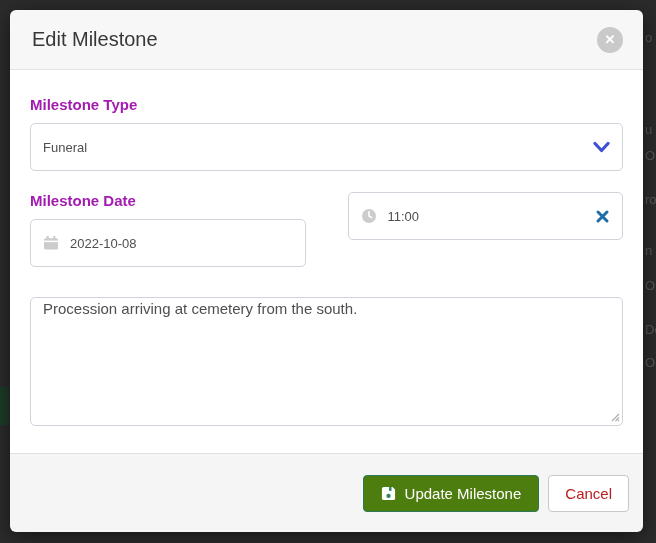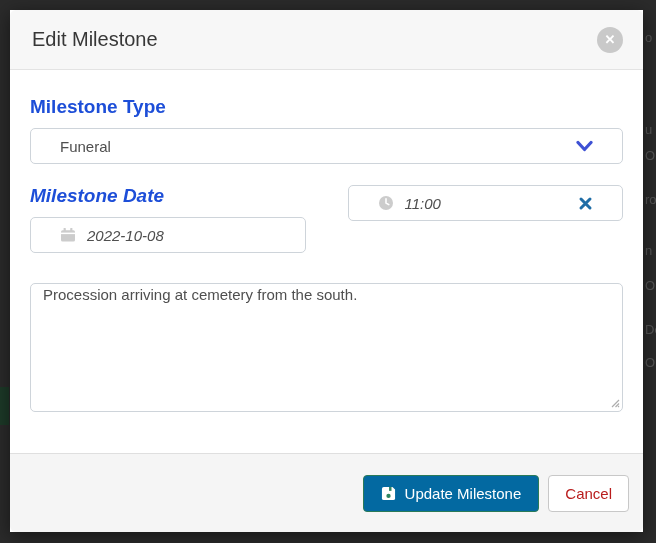--- a/index.html
+++ b/index.html
@@ -25,21 +25,21 @@
   .bg-green-patch {
     position: absolute;
     left: 0; top: 387px; width: 9px; height: 38px;
     background: #1d3a28;
   }
   .modal {
     position: absolute;
     left: 10px; top: 10px;
     width: 633px; height: 522px;
     background: #ffffff;
-    border-radius: 0;
+    border-radius: 10px;
     box-shadow: 0 4px 18px rgba(0,0,0,.5);
     display: flex;
     flex-direction: column;
   }
   .modal-header {
     height: 60px;
     flex: 0 0 60px;
     background: #f7f7f7;
     border-bottom: 1px solid #e3e3e3;
     border-radius: 6px 6px 0 0;
@@ -66,45 +66,44 @@
     cursor: pointer;
     font-family: "Liberation Sans", sans-serif;
   }
   .modal-body {
     flex: 1 1 auto;
     background: #ffffff;
     padding: 26px 20px 0 20px;
   }
   .field-label {
     display: block;
-    font-size: 19px;
+    font-size: 15px;
     font-weight: 700;
-    color: #1d4ed8;
+    color: #a21caf;
     margin-bottom: 10px;
   }
   .select-box, .text-input {
-    height: 36px;
+    height: 48px;
     width: 100%;
     border: 1px solid #ced4da;
     border-radius: 5px;
     background: #fff;
     display: flex;
     align-items: center;
-    padding: 0 29px;
-    font-size: 15px;
+    padding: 0 12px;
+    font-size: 13px;
     color: #4a4a4a;
     cursor: pointer;
   }
   .select-box { justify-content: space-between; margin-bottom: 21px; }
   .form-row {
     display: grid;
     grid-template-columns: 1fr 1fr;
     gap: 42px;
     margin-bottom: 30px;
-    font-style: italic;
   }
   .input-icon { display: inline-flex; margin-right: 11px; flex: 0 0 auto; }
   .input-value { flex: 1 1 auto; color: #4f4f4f; }
   .clear-btn {
     border: none; background: transparent; padding: 0;
     display: inline-flex; cursor: pointer; flex: 0 0 auto;
   }
   .textarea-wrap { position: relative; }
   textarea.description {
     width: 100%;
@@ -139,21 +138,21 @@
   .btn {
     height: 37px;
     border-radius: 4px;
     font-family: "Liberation Sans", sans-serif;
     font-size: 15px;
     display: inline-flex;
     align-items: center;
     cursor: pointer;
   }
   .btn-update {
-    background: #0369a1;
+    background: #4d7c0f;
     border: 1px solid #2a7a58;
     color: #ffffff;
     padding: 0 17px;
     gap: 9px;
   }
   .btn-cancel {
     background: #ffffff;
     border: 1px solid #c8c8c8;
     color: #b91c1c;
     padding: 0 16px;

